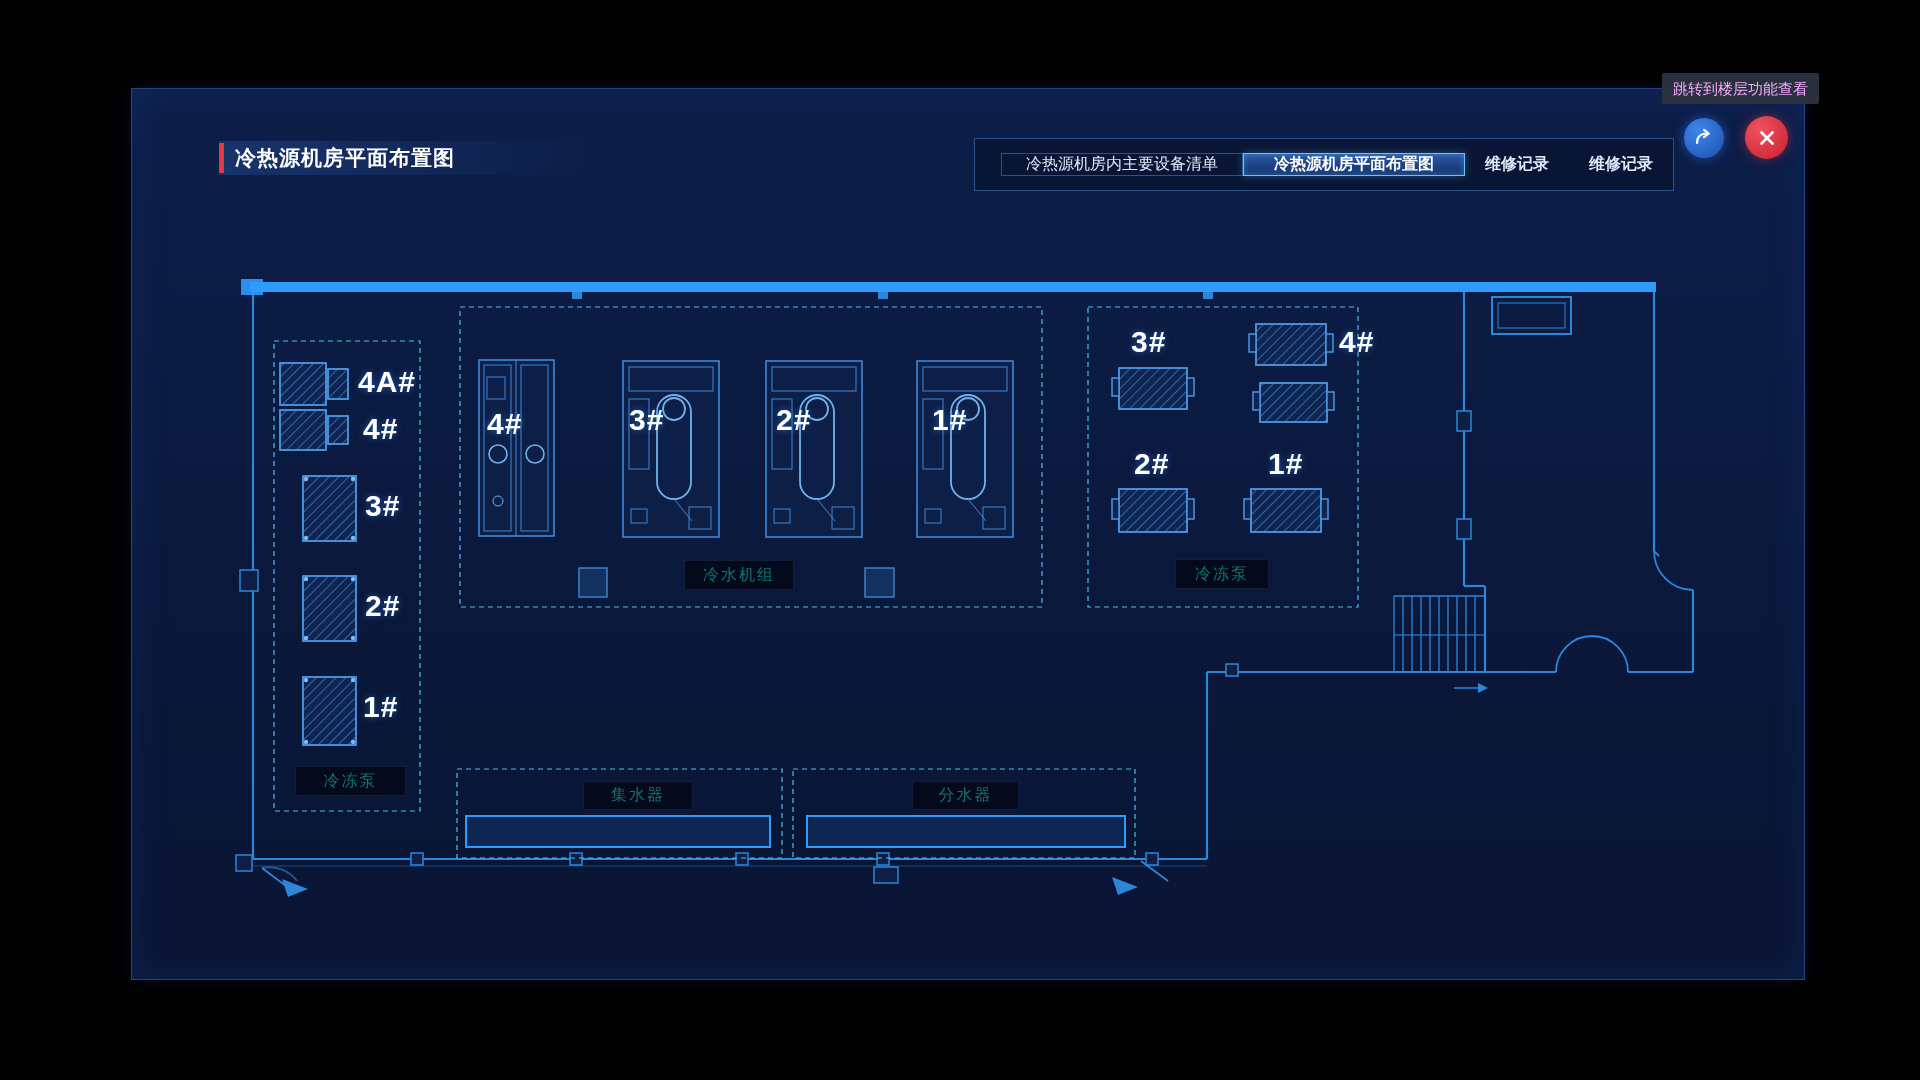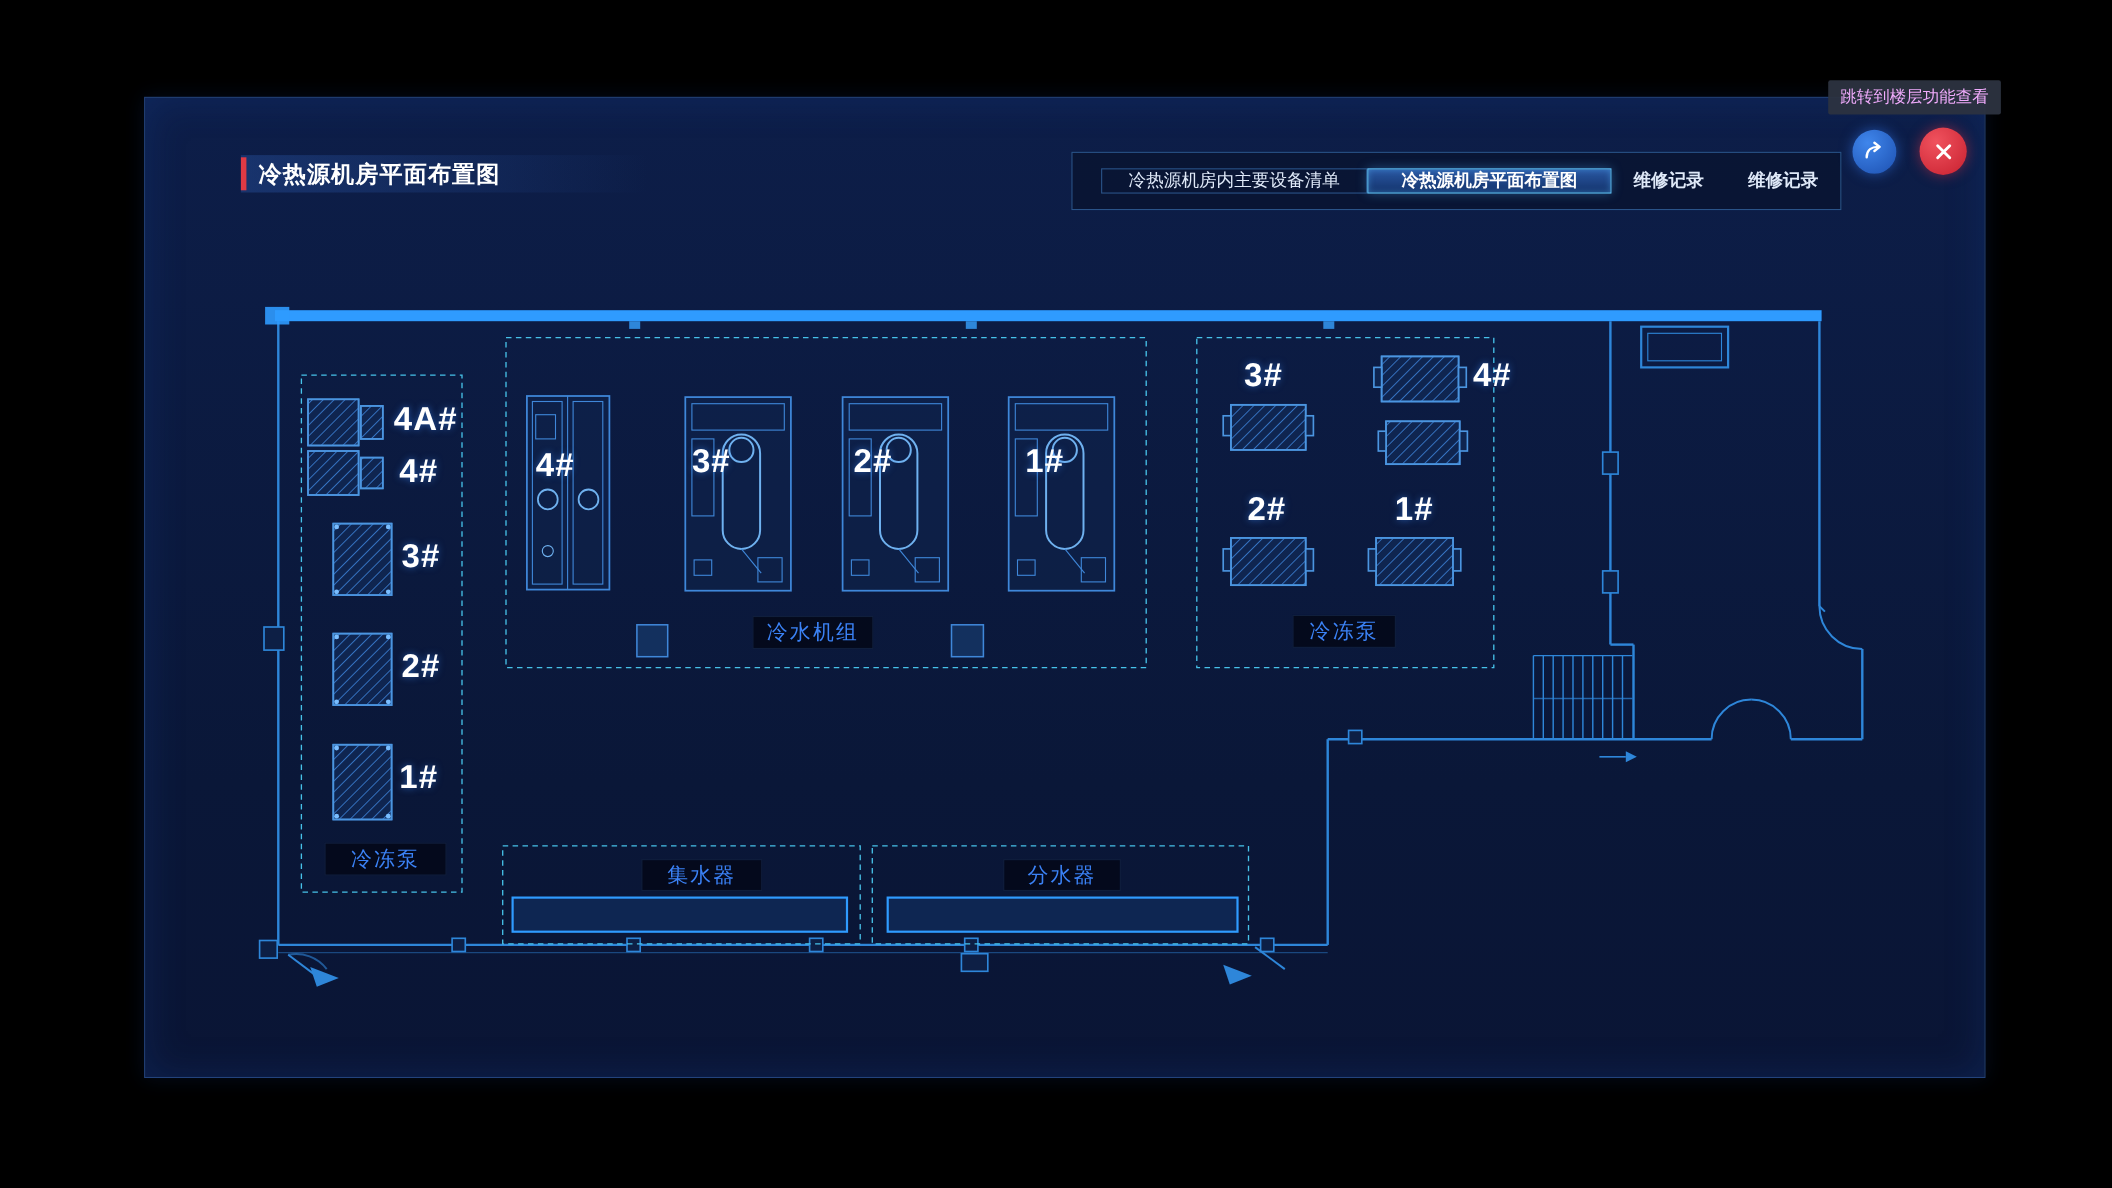--- a/index.html
+++ b/index.html
@@ -40,21 +40,21 @@
     box-shadow:0 0 12px rgba(230,50,70,0.5); }
   
   .tooltip { position:absolute; left:1662px; top:73px; height:31px; line-height:31px;
     padding:0 11px; background:rgba(44,51,64,0.95); color:#f0abfc; font-size:15px;
     border-radius:2px; white-space:nowrap; }
   
   .plan { position:absolute; left:0; top:0; }
   .overlay { position:absolute; left:0; top:0; width:1672px; height:890px; pointer-events:none; }
   .num { position:absolute; color:#ffffff; font-weight:700; font-size:30px; letter-spacing:1px;
     text-shadow:0 0 7px rgba(60,140,255,0.55); }
-  .grouplabel { position:absolute; background:rgba(4,9,26,0.92); color:#3b82f6; font-size:19px;
+  .grouplabel { position:absolute; background:rgba(4,9,26,0.92); color:#0f766e; font-size:16px;
     display:flex; align-items:center; justify-content:center; letter-spacing:2px;
     border:1px solid rgba(70,130,210,0.18); box-sizing:border-box; }
 </style>
 </head>
 <body>
 
 <div class="stage">
 
   <div class="panel">
 

